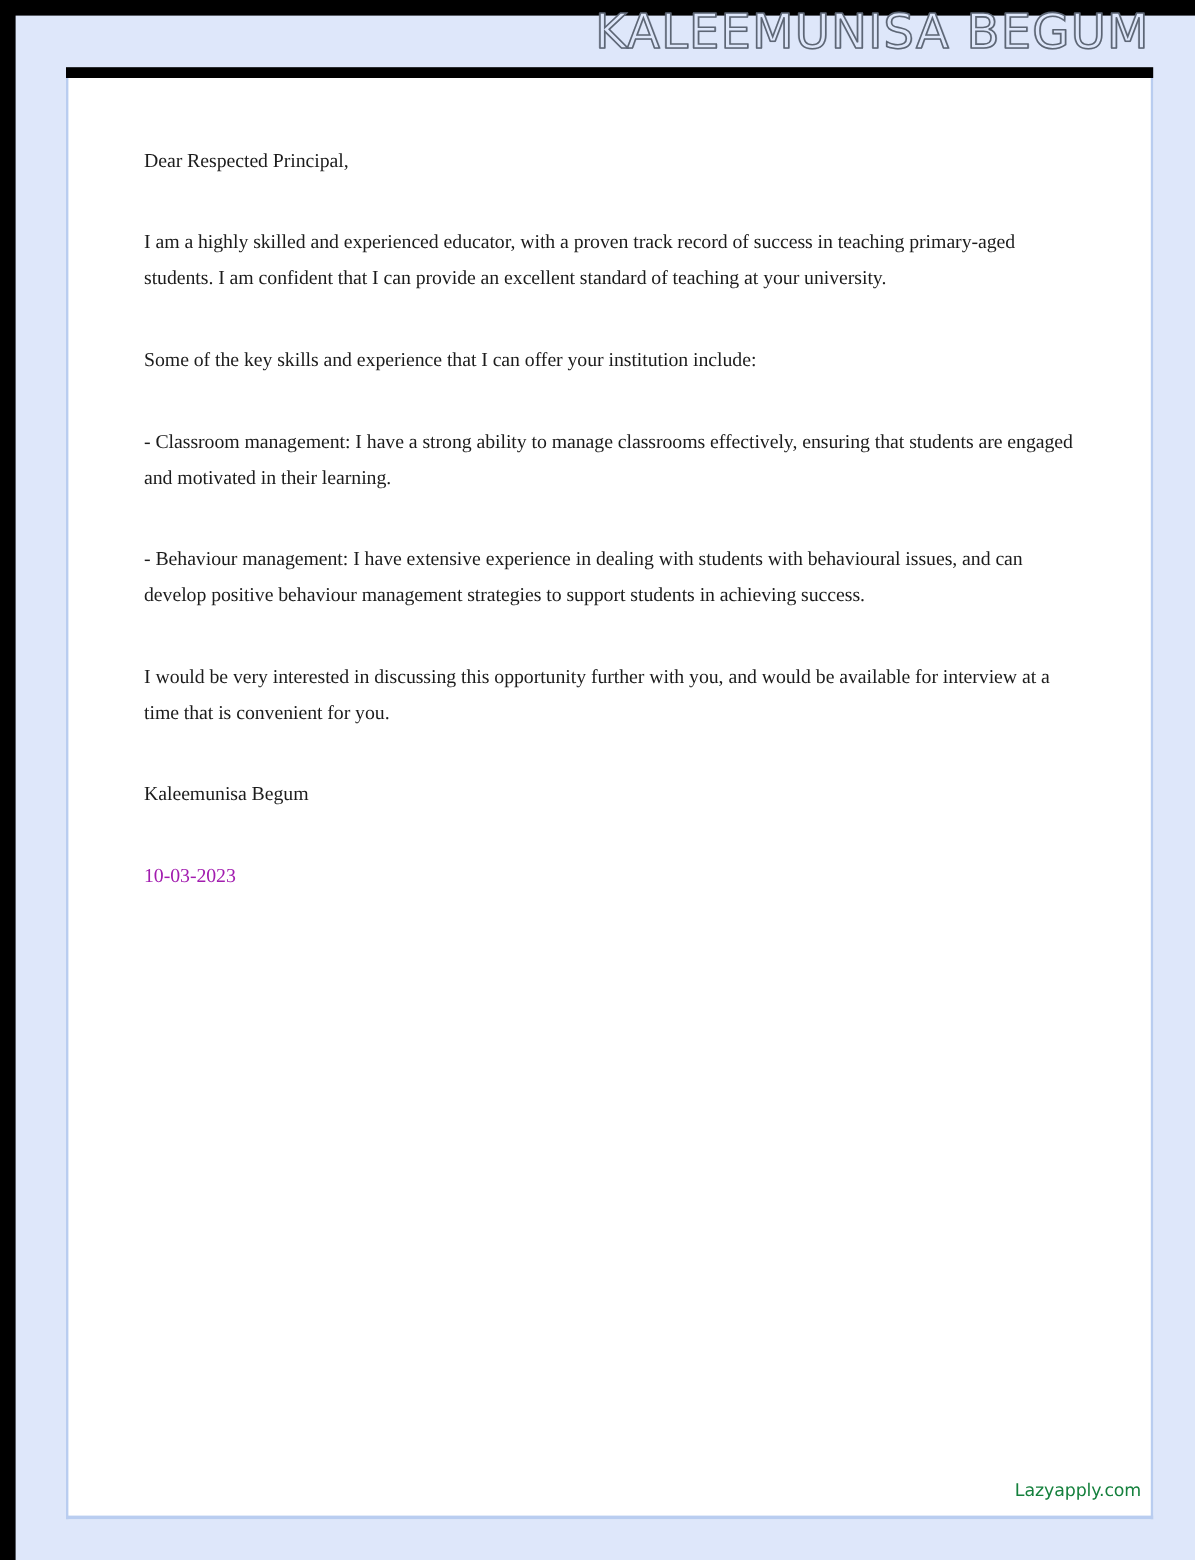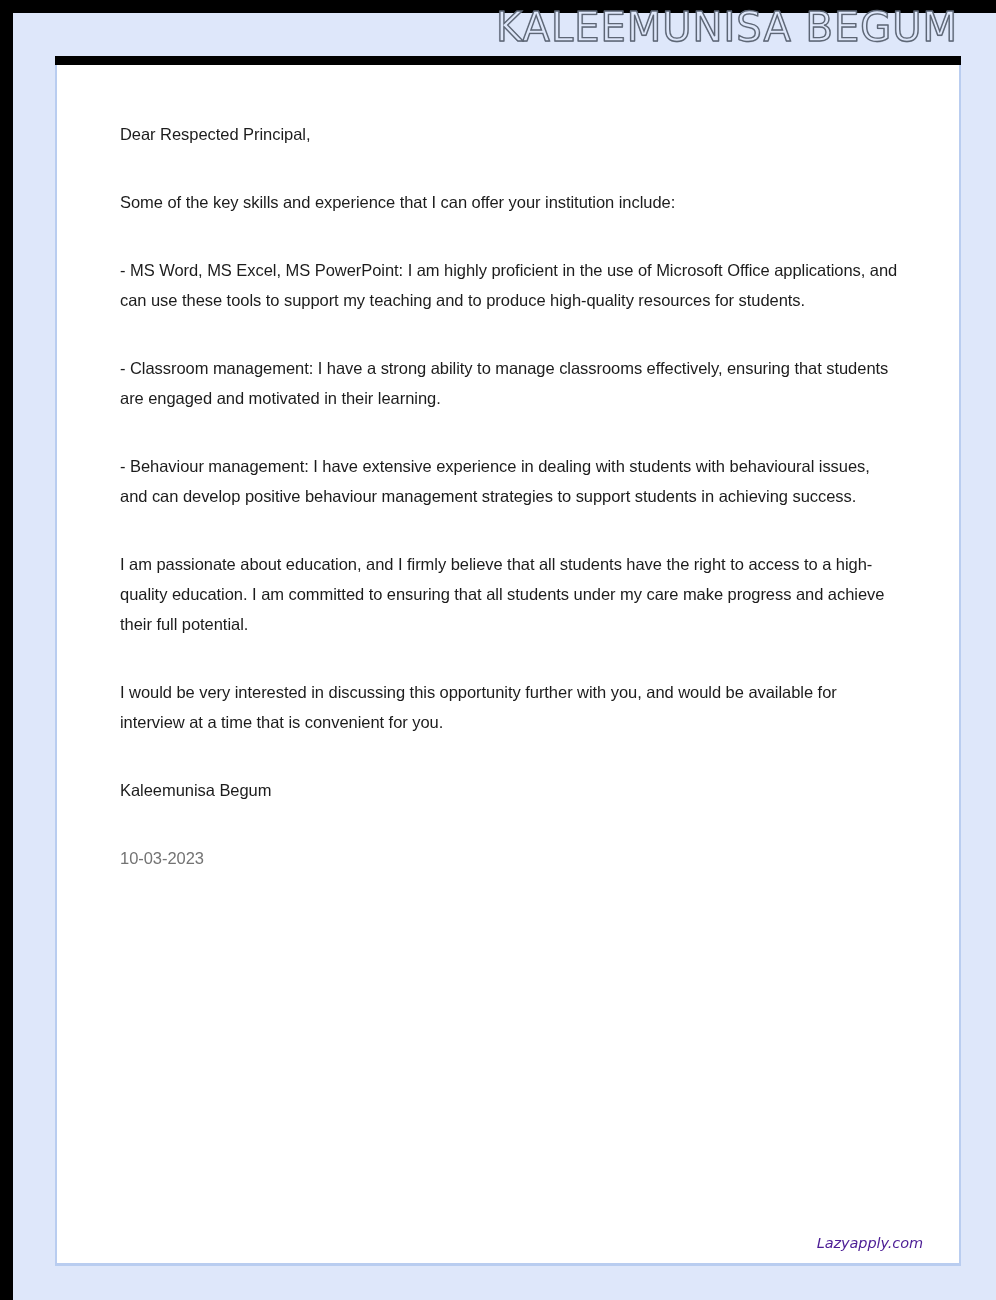--- a/index.html
+++ b/index.html
@@ -85,44 +85,43 @@
   }
 
   #letter-body {
     position: absolute;
     left: 55px;
     top: 46px;
     width: 795px;
   }
 
   .para {
-    font-family: Liberation Sans, sans-serif;
+    font-family: Liberation Serif, serif;
     font-size: 16.5px;
     line-height: 30px;
     color: #1c1c1c;
     margin: 0 0 30px 0;
     text-align: left;
     letter-spacing: -0.05px;
   }
 
   .para.date {
-    color: #737373;
+    color: #a21caf;
     margin-bottom: 0;
   }
 
   
   #watermark {
     position: absolute;
-    right: 32px;
+    right: 4px;
     bottom: 8px;
     font-family: "DejaVu Sans", sans-serif;
     font-size: 14.5px;
-    color: #4c1d95;
+    color: #15803d;
     letter-spacing: -0.1px;
-    font-style: italic;
   }
 </style>
 </head>
 <body>
 
 <div id="page">
 
   <div id="sheet">
 
     <div id="header">
@@ -131,30 +130,29 @@
 
     <div id="header-rule"></div>
 
     <div id="card">
 
       <div id="letter-body">
 
         <p class="para">Dear Respected Principal,</p>
 
 
+        <p class="para">I am a highly skilled and experienced educator, with a proven track record of success in teaching primary-aged students. I am confident that I can provide an excellent standard of teaching at your university.</p>
 
         <p class="para">Some of the key skills and experience that I can offer your institution include:</p>
 
-        <p class="para">- MS Word, MS Excel, MS PowerPoint: I am highly proficient in the use of Microsoft Office applications, and can use these tools to support my teaching and to produce high-quality resources for students.</p>
 
         <p class="para">- Classroom management: I have a strong ability to manage classrooms effectively, ensuring that students are engaged and motivated in their learning.</p>
 
         <p class="para">- Behaviour management: I have extensive experience in dealing with students with behavioural issues, and can develop positive behaviour management strategies to support students in achieving success.</p>
 
-        <p class="para">I am passionate about education, and I firmly believe that all students have the right to access to a high-quality education. I am committed to ensuring that all students under my care make progress and achieve their full potential.</p>
 
         <p class="para">I would be very interested in discussing this opportunity further with you, and would be available for interview at a time that is convenient for you.</p>
 
 
 
         <p class="para">Kaleemunisa Begum</p>
 
         <p class="para date">10-03-2023</p>
 
       </div>

